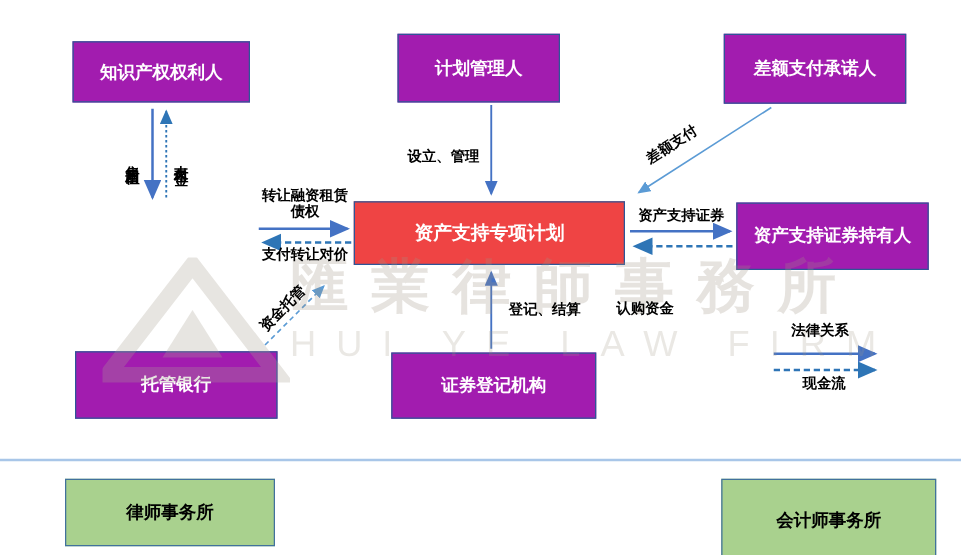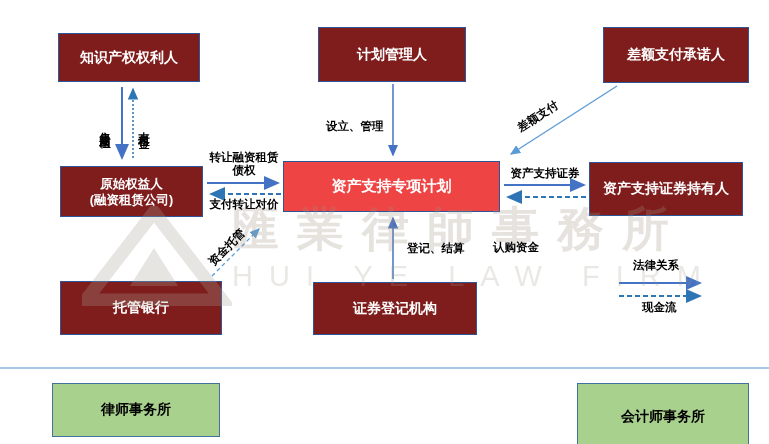--- a/index.html
+++ b/index.html
@@ -8,21 +8,21 @@
   
   .wm{position:absolute;z-index:3;pointer-events:none;}
   .wm-cn{left:232px;top:198px;font-family:Liberation Sans, sans-serif;
          font-size:47px;font-weight:bold;letter-spacing:18px;color:rgba(158,148,132,0.26);white-space:nowrap;}
   .wm-en{left:232px;top:260px;font-size:29px;letter-spacing:16px;
          color:rgba(158,148,132,0.22);white-space:nowrap;}
   .wm-logo{left:82px;top:206px;}
   
   .node{position:absolute;z-index:2;display:flex;align-items:center;justify-content:center;
         text-align:center;box-sizing:border-box;font-weight:bold;}
-  .blue{background:#7f1d1d;border:1px solid #2E5597;color:#fff;font-size:14px;}
+  .blue{background:#a21caf;border:1px solid #2E5597;color:#fff;font-size:14px;}
   .dark{background:#ef4444;border:1px solid #2E5597;color:#fff;font-size:15px;}
   .green{background:#A9D18E;border:1px solid #41719C;color:#000;font-size:14px;}
   .two-line{flex-direction:column;font-size:12.5px;line-height:16px;}
   
   .albl{position:absolute;z-index:4;font-size:11.5px;font-weight:bold;color:#000;
         text-align:center;line-height:13px;white-space:nowrap;}
   .vert{writing-mode:vertical-rl;text-orientation:upright;letter-spacing:2px;white-space:normal;}
   .rot33{transform:rotate(-33deg);}
   .rot45{transform:rotate(-45deg);}
   svg.arrows{position:absolute;left:0;top:0;z-index:1;}
@@ -75,31 +75,27 @@
 
     <line x1="619" y1="283" x2="700" y2="283" stroke="#4472C4" stroke-width="2" marker-end="url(#mSolid)"></line>
     <line x1="619" y1="296" x2="700" y2="296" stroke="#2E75B6" stroke-width="2" stroke-dasharray="5,3" marker-end="url(#mDash)"></line>
   </svg>
 
   <div class="divider"></div>
 
   <div class="node blue" style="left:58px;top:33px;width:142px;height:49px;">
     <span>知识产权权利人</span>
   </div>
-  <div class="node blue" style="left:318px;top:27px;width:148px;height:55px;">
+  <div class="node blue" style="left:318px;top:27px;width:130px;height:55px;">
     <span>计划管理人</span>
   </div>
-  <div class="node blue" style="left:579px;top:27px;width:146px;height:56px;margin-left:24px;">
+  <div class="node blue" style="left:579px;top:27px;width:146px;height:56px;">
     <span>差额支付承诺人</span>
   </div>
 
-  <div class="node blue two-line" style="left:60px;top:166px;width:143px;height:51px;">
-    <span>原始权益人</span>
-    <span>(融资租赁公司)</span>
-  </div>
   <div class="node dark" style="left:283px;top:161px;width:217px;height:51px;">
     <span>资产支持专项计划</span>
   </div>
   <div class="node blue" style="left:589px;top:162px;width:154px;height:54px;">
     <span>资产支持证券持有人</span>
   </div>
 
   <div class="node blue" style="left:60px;top:281px;width:162px;height:54px;">
     <span>托管银行</span>
   </div>

